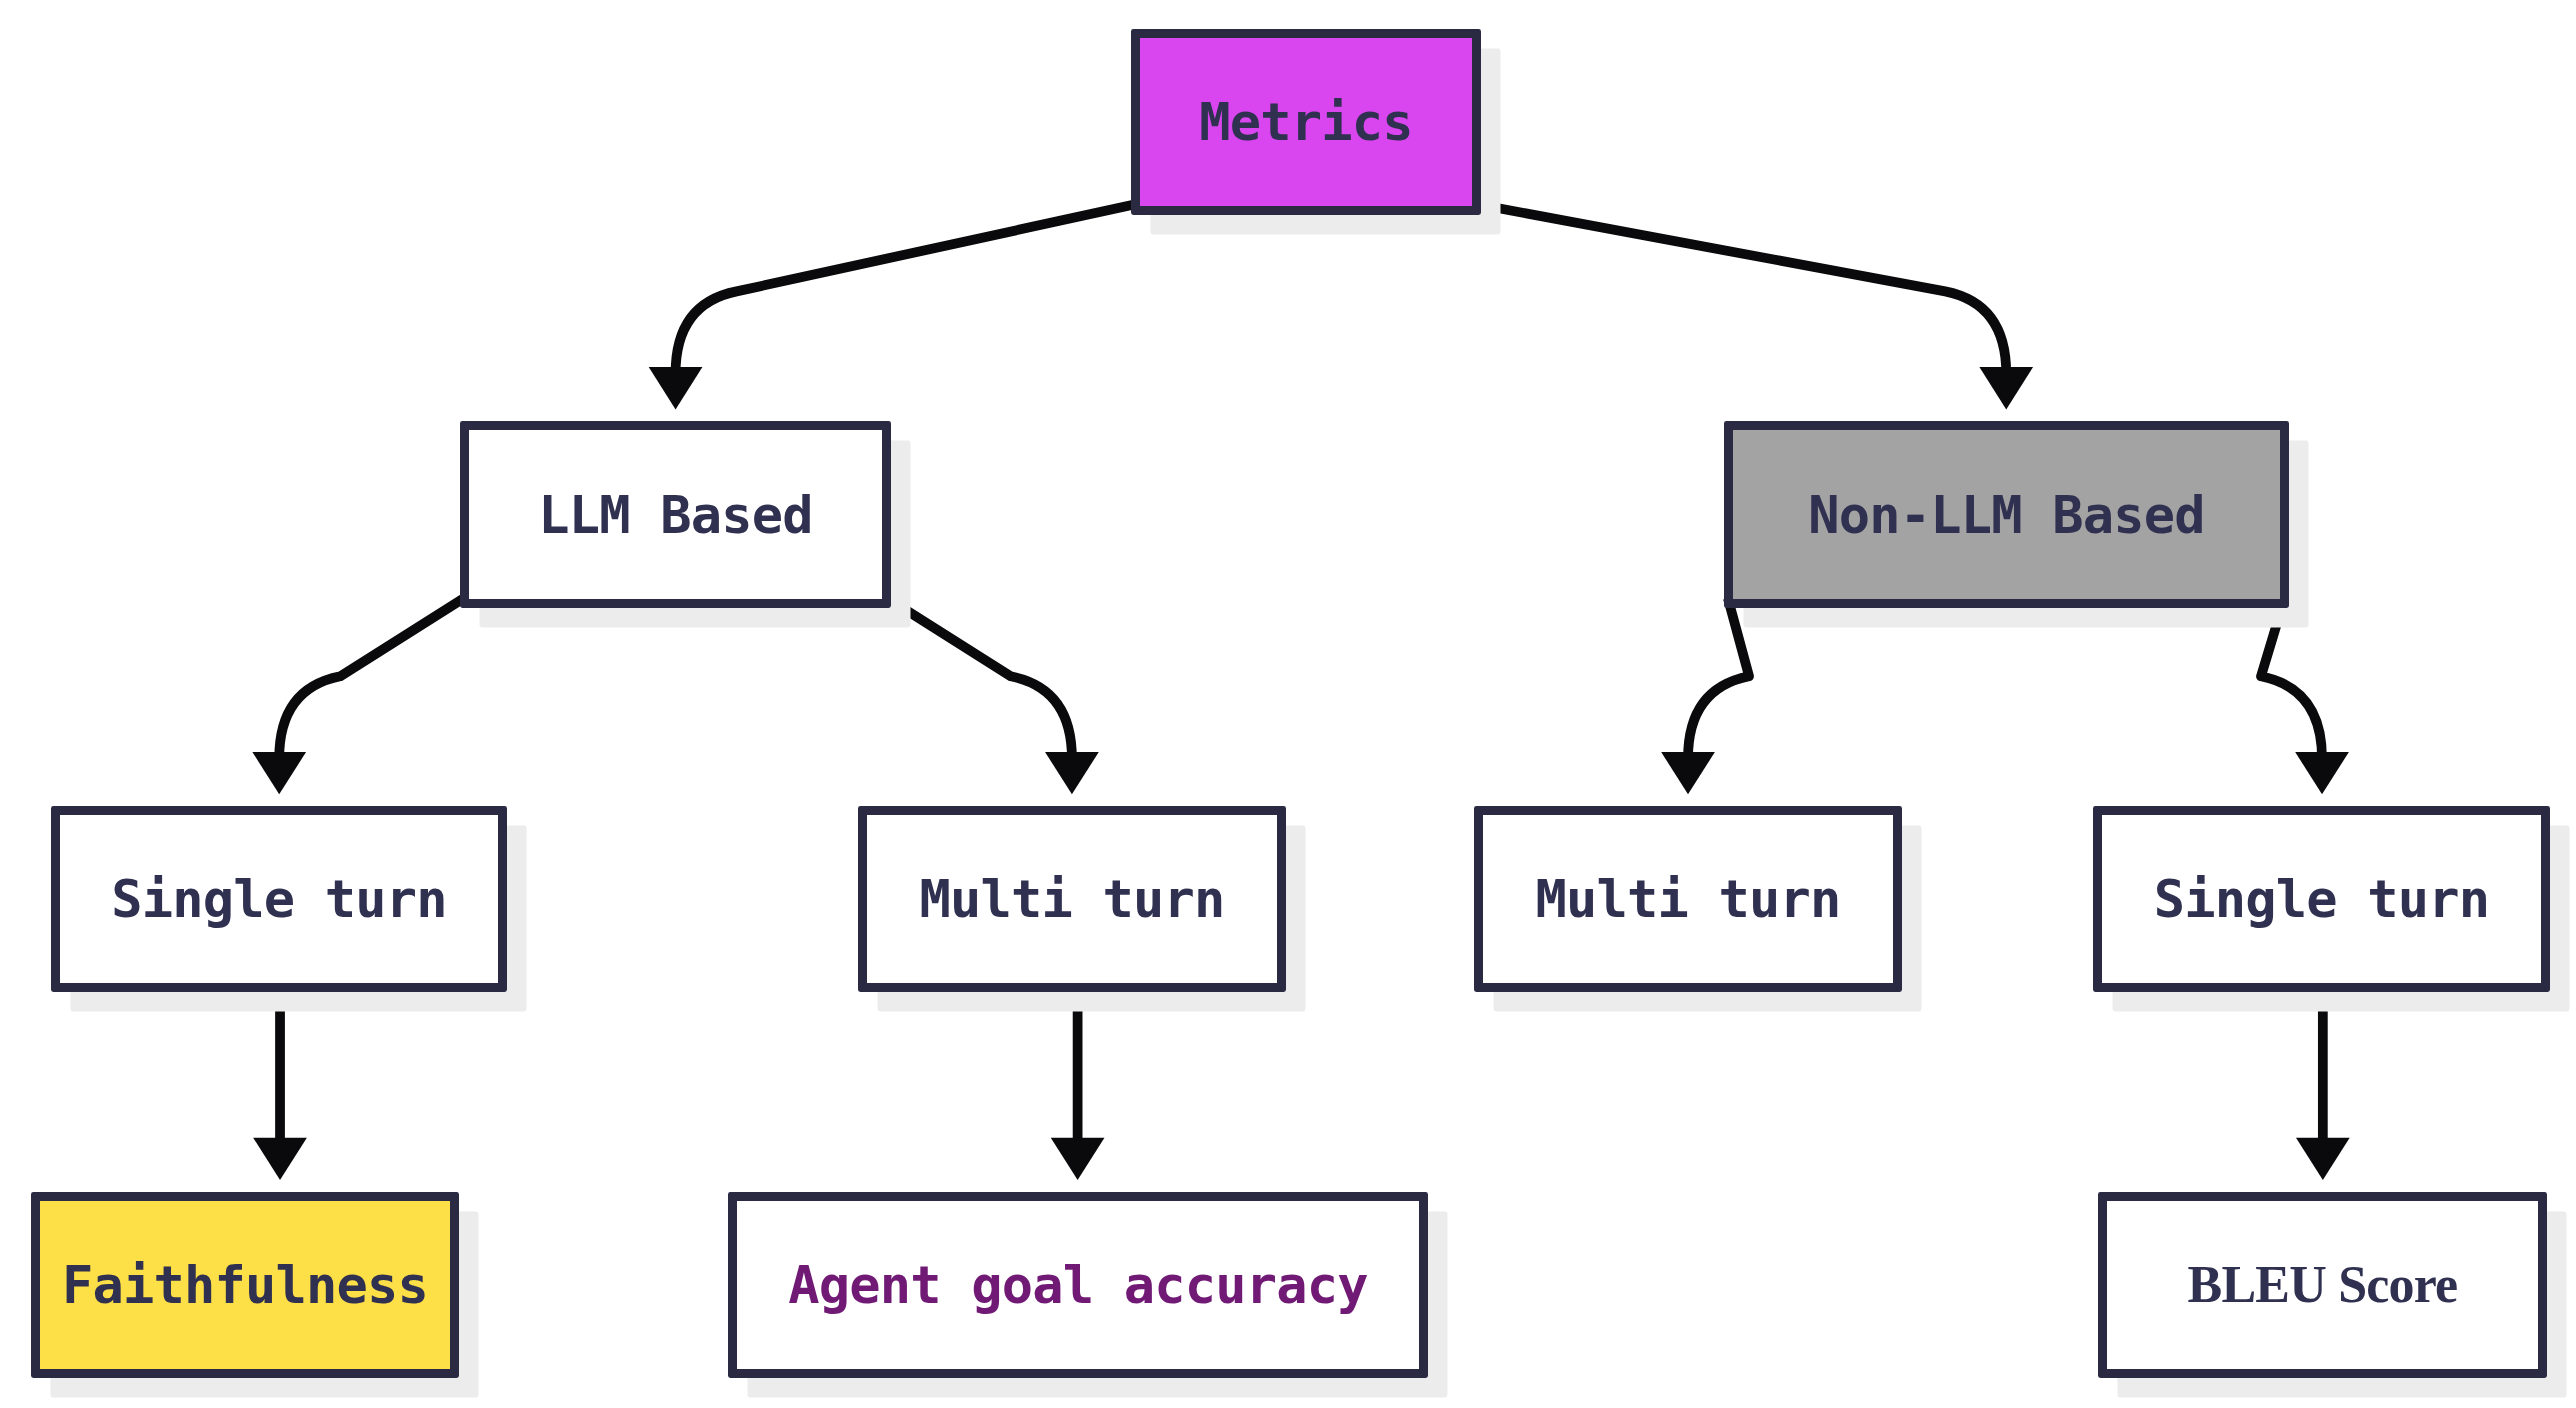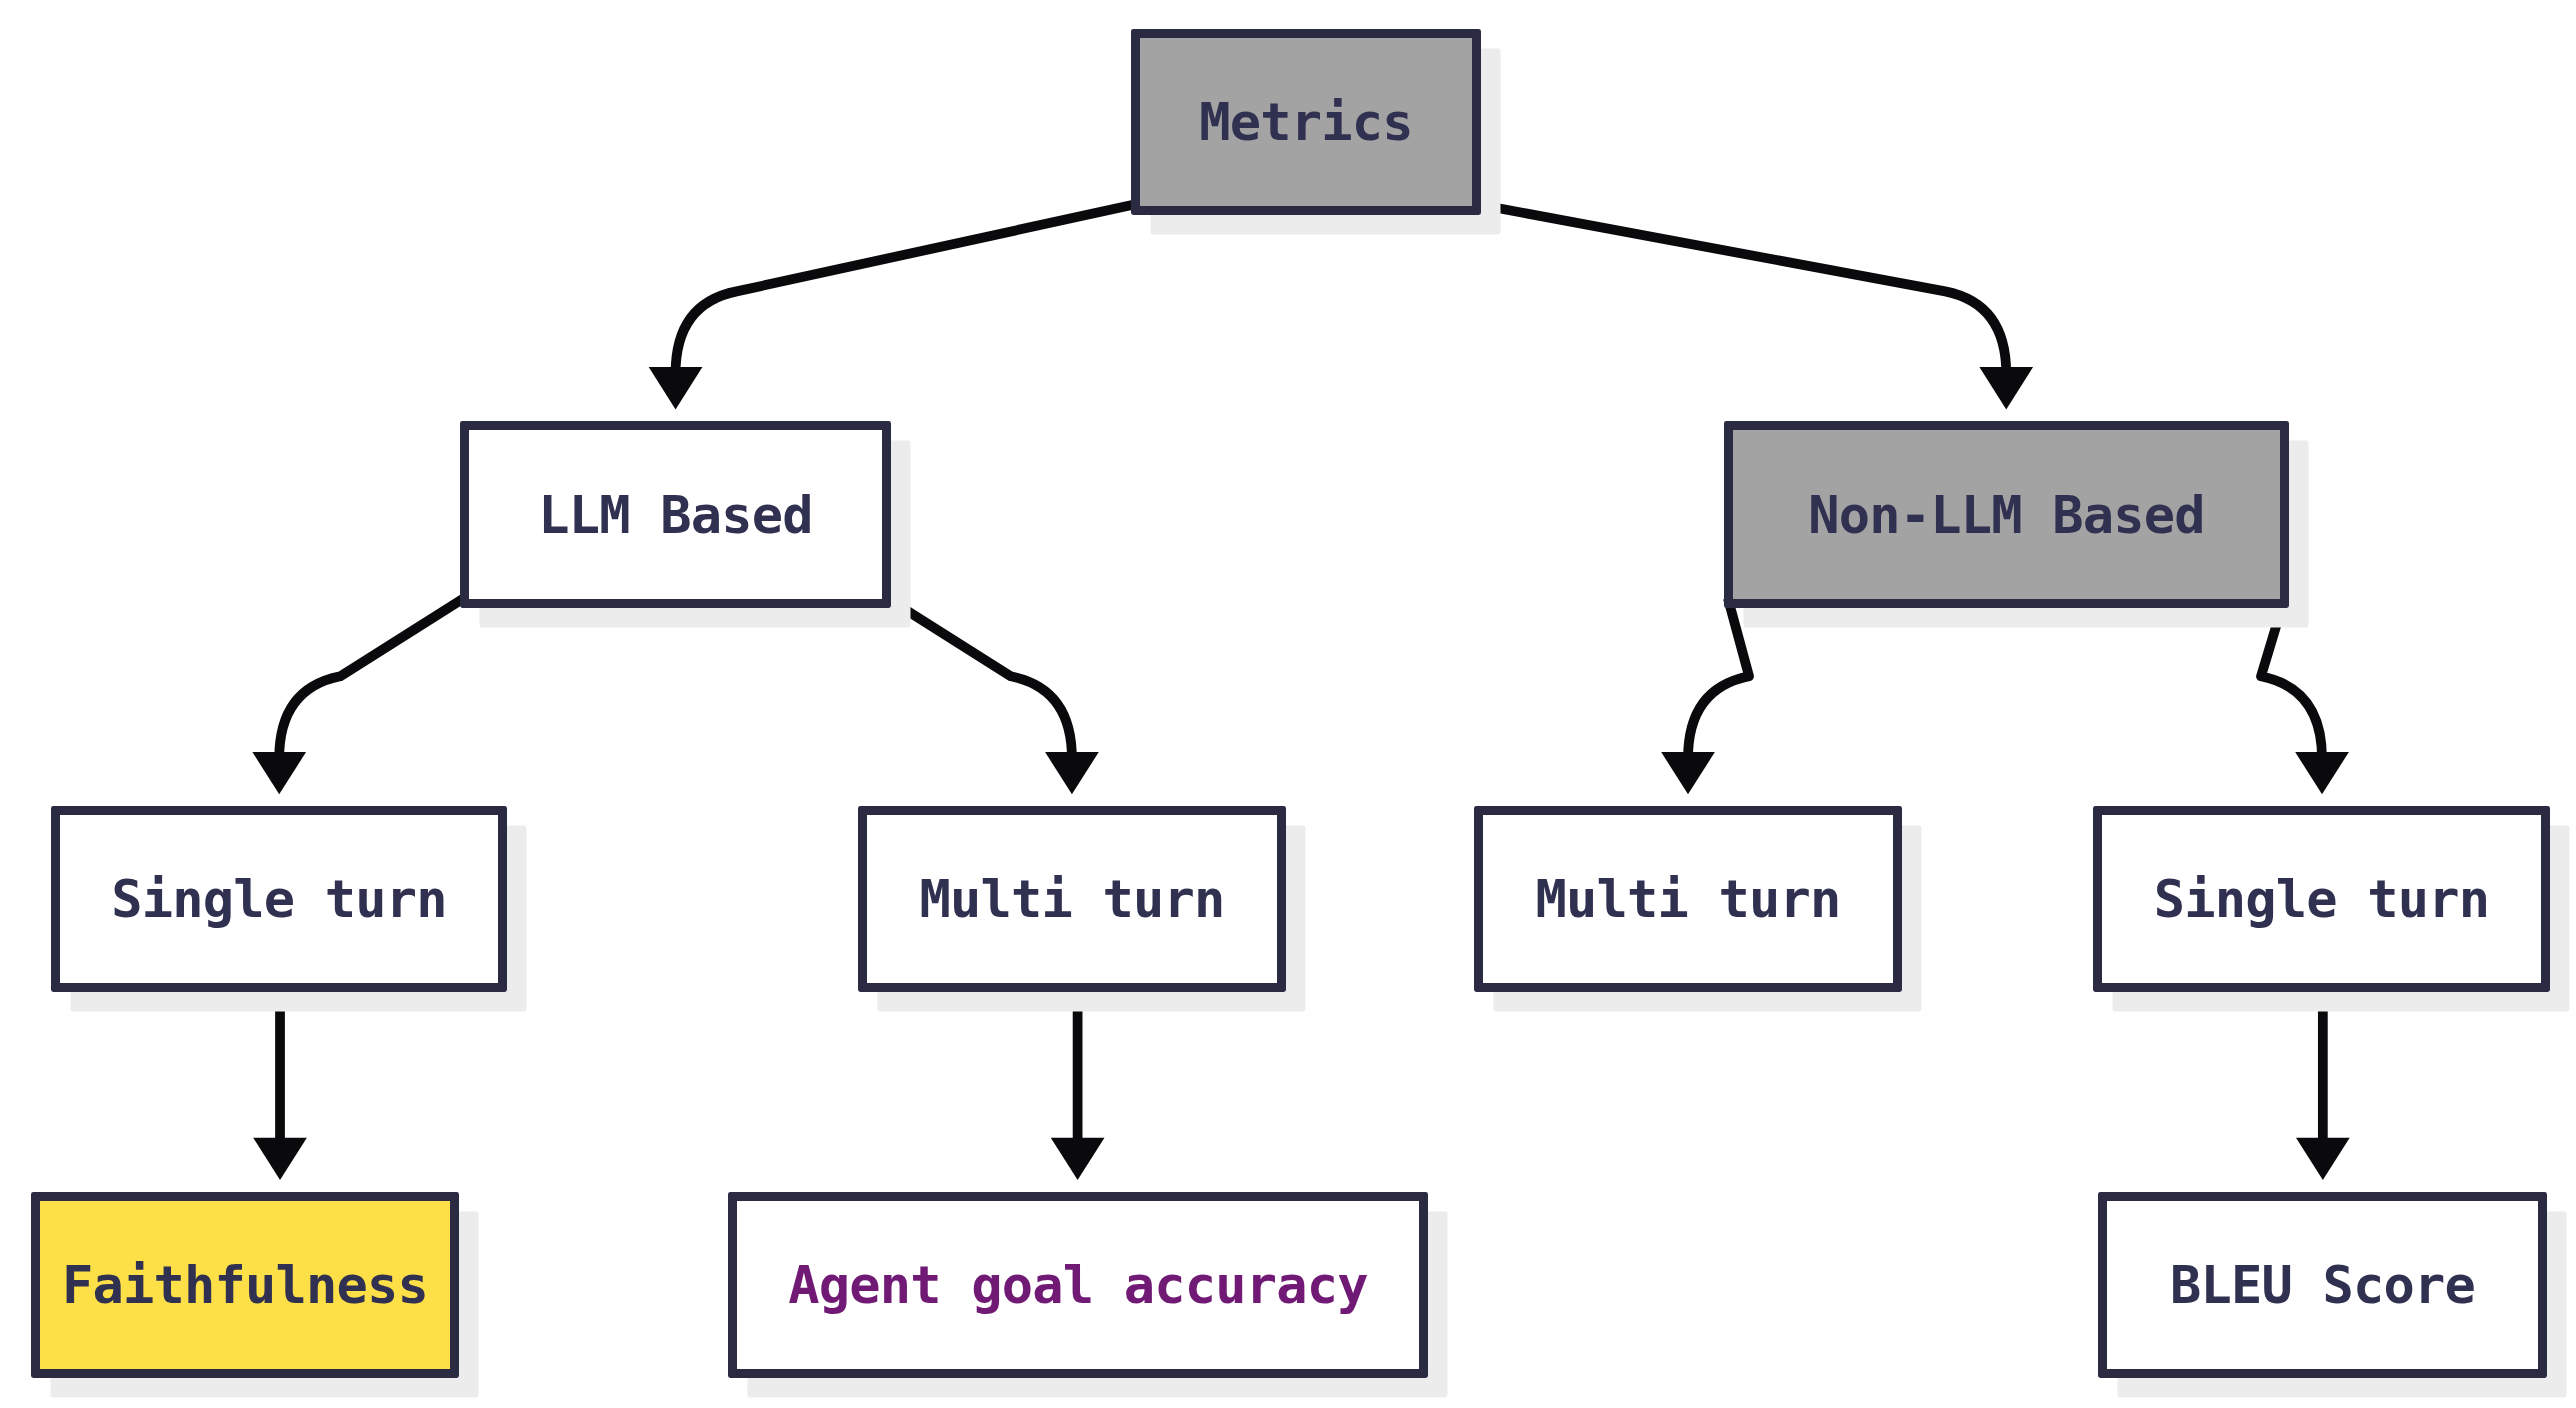--- a/index.html
+++ b/index.html
@@ -70,21 +70,21 @@
       <path d="M2807,735 L2778,831 Q2853,846 2853,932" class="edge-path" stroke="#0a0a0c"></path>
       <polygon points="2820,924 2886,924 2853,976" class="edge-head" fill="#0a0a0c"></polygon>
       <path d="M344,1212 L344,1406" class="edge-path" stroke="#0a0a0c"></path>
       <polygon points="311,1398 377,1398 344,1450" class="edge-head" fill="#0a0a0c"></polygon>
       <path d="M1324,1212 L1324,1406" class="edge-path" stroke="#0a0a0c"></path>
       <polygon points="1291,1398 1357,1398 1324,1450" class="edge-head" fill="#0a0a0c"></polygon>
       <path d="M2854,1212 L2854,1406" class="edge-path" stroke="#0a0a0c"></path>
       <polygon points="2821,1398 2887,1398 2854,1450" class="edge-head" fill="#0a0a0c"></polygon>
     </svg>
   <div id="nodes-layer">
-      <div class="node" style="left: 1131px; top: 28.5px; width: 350px; height: 186px; background: #a3a3a3; border-color: rgb(42, 42, 66);">
+      <div class="node" style="left: 1131px; top: 28.5px; width: 350px; height: 186px; background: #d946ef; border-color: rgb(42, 42, 66);">
         <span class="node-label" style="color: rgb(48, 48, 80);">Metrics</span>
       </div>
       <div class="node" style="left: 460px; top: 421px; width: 431px; height: 187px; background: rgb(255, 255, 255); border-color: rgb(42, 42, 66);">
         <span class="node-label" style="color: rgb(48, 48, 80);">LLM Based</span>
       </div>
       <div class="node" style="left: 1724px; top: 421px; width: 565px; height: 187px; background: #a3a3a3; border-color: rgb(42, 42, 66);">
         <span class="node-label" style="color: rgb(48, 48, 80);">Non-LLM Based</span>
       </div>
       <div class="node" style="left: 51px; top: 806px; width: 456px; height: 186px; background: rgb(255, 255, 255); border-color: rgb(42, 42, 66);">
         <span class="node-label" style="color: rgb(48, 48, 80);">Single turn</span>
@@ -97,18 +97,18 @@
       </div>
       <div class="node" style="left: 2093px; top: 806px; width: 457px; height: 186px; background: rgb(255, 255, 255); border-color: rgb(42, 42, 66);">
         <span class="node-label" style="color: rgb(48, 48, 80);">Single turn</span>
       </div>
       <div class="node" style="left: 31px; top: 1192px; width: 428px; height: 186px; background: #fde047; border-color: rgb(42, 42, 66);">
         <span class="node-label" style="color: rgb(48, 48, 80);">Faithfulness</span>
       </div>
       <div class="node" style="left: 728px; top: 1192px; width: 700px; height: 186px; background: rgb(255, 255, 255); border-color: rgb(42, 42, 66);">
         <span class="node-label" style="color: #701a75;">Agent goal accuracy</span>
       </div>
-      <div class="node" style="left: 2098px; top: 1192px; width: 449px; height: 186px; background: rgb(255, 255, 255); border-color: rgb(42, 42, 66);">
+      <div class="node" style="left: 2098px; top: 1192px; width: 449px; height: 186px; background: rgb(255, 255, 255); border-color: rgb(42, 42, 66); font-family: Liberation Serif, serif;">
         <span class="node-label" style="color: rgb(48, 48, 80);">BLEU Score</span>
       </div>
     </div>
 </div>
 
 
 </body></html>

